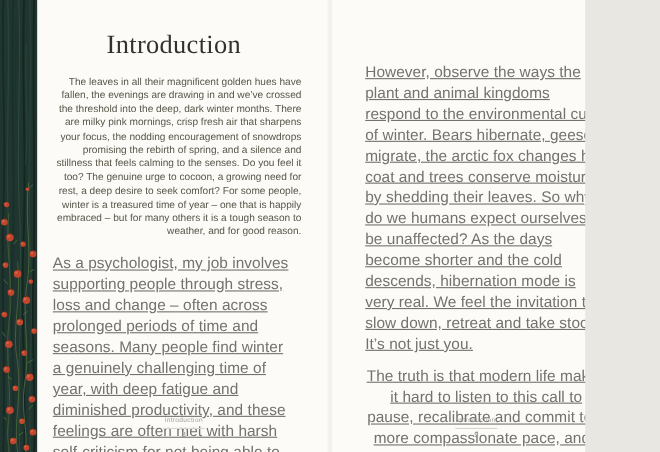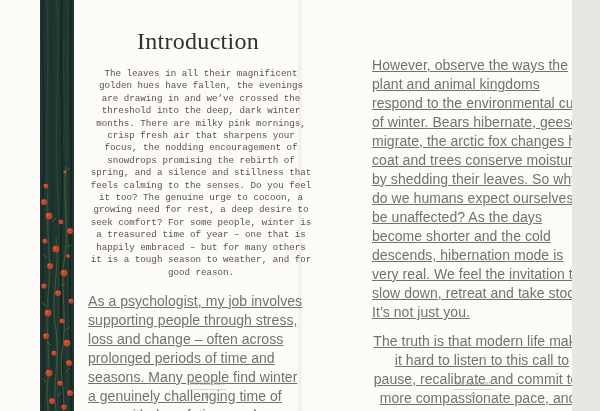--- a/index.html
+++ b/index.html
@@ -3,21 +3,20 @@
 <meta charset="utf-8">
 <style>
   html,body{margin:0;padding:0;background:#e9e7e2;}
   .spread{
     position:relative;
     width:532px;height:411px;
     background:#fcfbf7;
     display:flex;
     overflow:hidden;
     font-family:"Liberation Sans", sans-serif;
-    padding-left:40px;
   }
   .strip{width:34px;height:411px;flex:0 0 34px;}
   .strip svg{display:block;width:34px;height:411px;}
   .page{
     position:relative;
     width:266px;height:411px;flex:0 0 266px;
     box-sizing:border-box;
   }
   .page-left{padding:28px 32px 0 14px;}
   .page-right{padding:56px 14px 0 32px;}
@@ -26,25 +25,25 @@
     font-family:"Liberation Serif", serif;
     font-weight:500;
     font-size:24px;
     letter-spacing:0.3px;
     color:#33312c;
     text-align:center;
   }
   .opening{
     margin:13px auto 0;
     width:226px;
-    font-family:Liberation Mono, monospace;
+    font-family:Liberation Sans, sans-serif;
     font-size:9.2px;
     line-height:12.4px;
     color:#585549;
-    text-align:center;
+    text-align:right;
   }
   .bodytext{
     margin:13px 0 0;
     font-size:14px;
     line-height:19px;
     letter-spacing:0.05px;
     color:#73726e;
     text-align:left;
     text-decoration:underline;
   }

